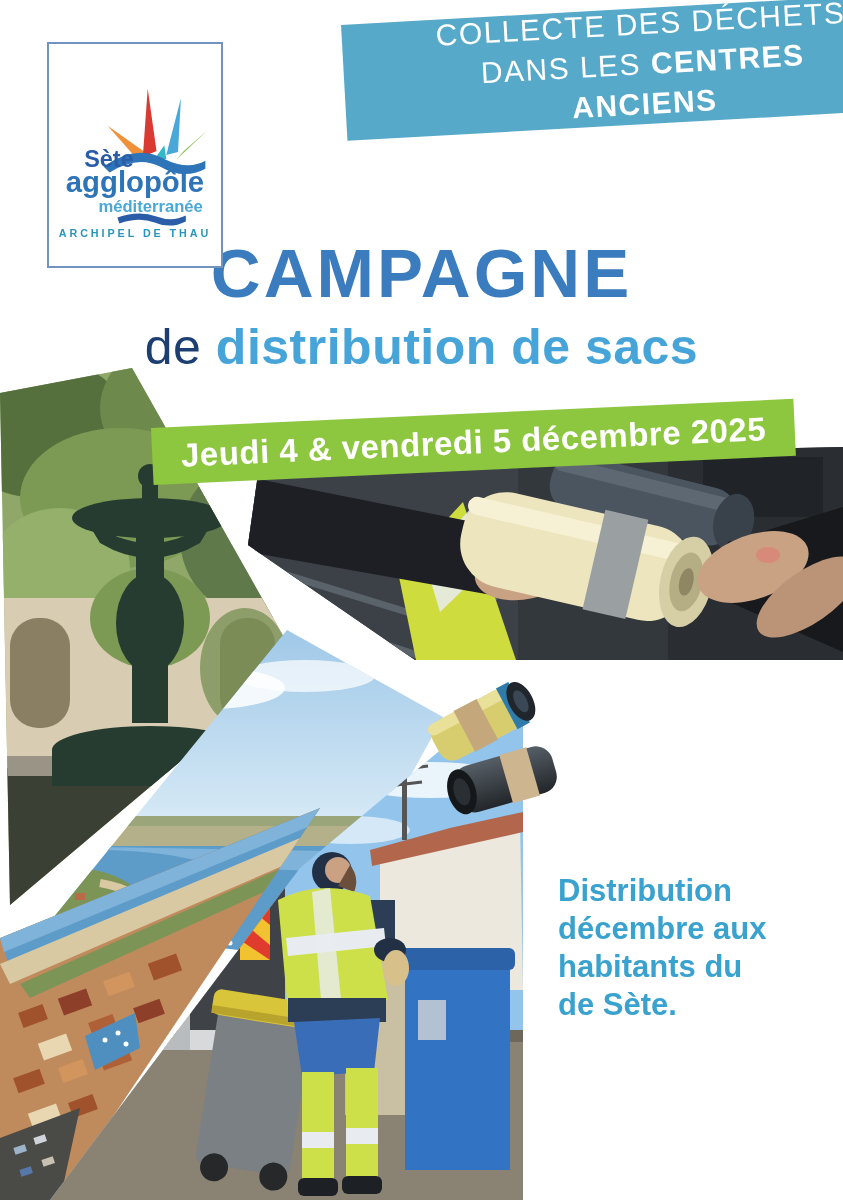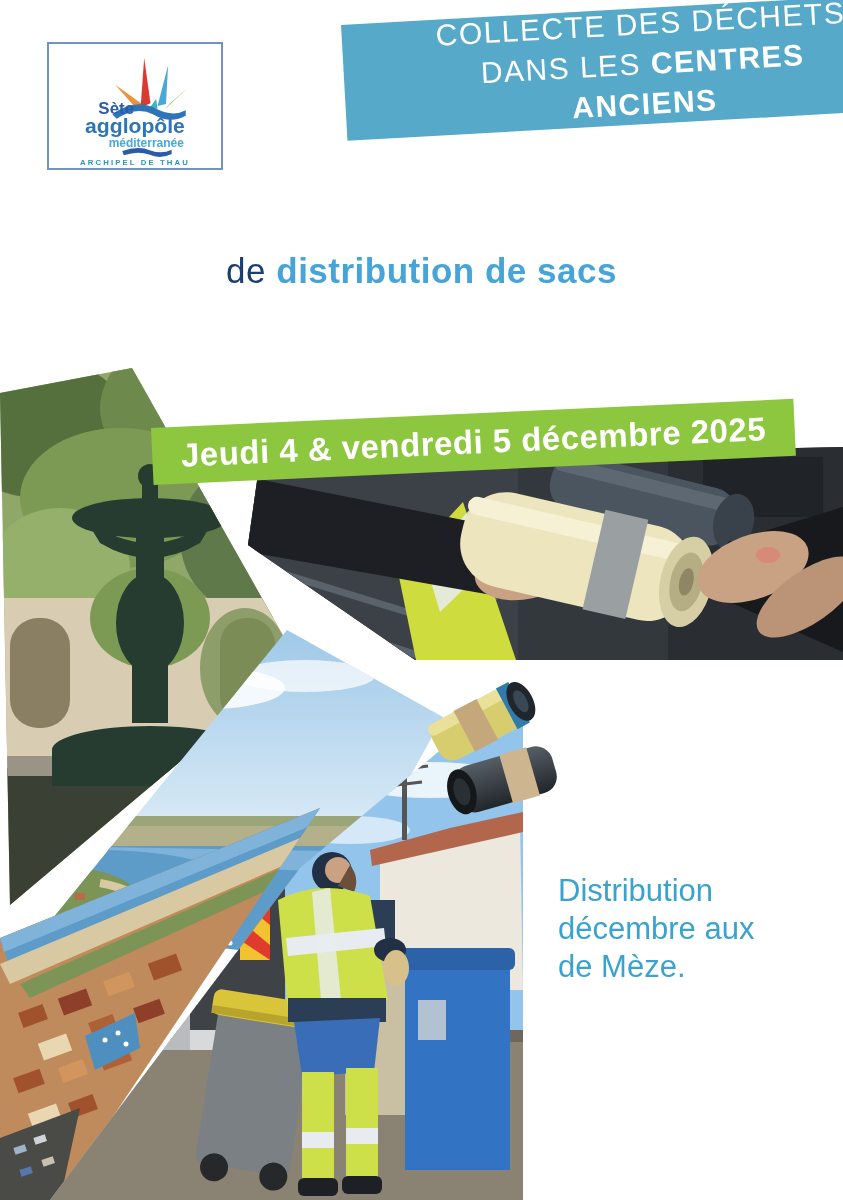--- a/index.html
+++ b/index.html
@@ -5,42 +5,42 @@
   html,body{margin:0;padding:0;background:#888;}
   .poster{
     position:relative;width:843px;height:1200px;margin:0 auto;
     background:#ffffff;overflow:hidden;
     font-family:"Liberation Sans", sans-serif;
   }
   .poster *{box-sizing:border-box;}
 
   
   .logo-box{
-    position:absolute;left:47px;top:42px;width:176px;height:128px;
+    position:absolute;left:47px;top:42px;width:176px;height:226px;
     background:#fff;border:2px solid #7193bd;z-index:6;
   }
   .logo-box svg{display:block;width:100%;height:100%;}
 
   
   .top-banner{
     position:absolute;left:341px;top:25px;width:530px;height:116px;
     background:#57a9c9;transform:rotate(-3.2deg);transform-origin:top left;
     z-index:5;color:#fff;display:flex;flex-direction:column;justify-content:center;
     align-items:center;padding:6px 10px 10px 78px;text-align:center;
   }
   .top-banner .l1{font-size:30px;font-weight:400;letter-spacing:1.5px;line-height:40px;}
   .top-banner .l2{font-size:30px;font-weight:400;letter-spacing:1.5px;line-height:40px;}
   .top-banner .l2 b{font-weight:700;}
 
   
   .title-block{position:absolute;left:0;top:236px;width:100%;text-align:center;z-index:4;}
   .title-block h1{
     margin:0;font-size:69px;font-weight:700;color:#3b7cbe;letter-spacing:3px;line-height:76px;
   }
-  .title-block h2{margin:6px 0 0 0;font-size:35px;line-height:58px;letter-spacing:0.5px;}
+  .title-block h2{margin:6px 0 0 0;font-size:50px;line-height:58px;letter-spacing:0.5px;}
   .title-block h2 .de{color:#1d3e70;font-weight:400;}
   .title-block h2 .rest{color:#46a4d9;font-weight:700;}
 
   
   .date-banner{
     position:absolute;left:151px;top:428px;width:643px;height:57px;
     background:#8dc63f;transform:rotate(-2.6deg);transform-origin:top left;
     z-index:5;color:#fff;font-size:33px;font-weight:700;letter-spacing:0.5px;
     display:flex;align-items:center;justify-content:center;
   }
@@ -56,21 +56,21 @@
     clip-path:polygon(242px 2px,398px 89px,265px 330px,0px 300px);}
   .photo-truck{left:50px;top:700px;width:473px;height:500px;
     clip-path:polygon(0px 500px,250px 168px,400px 42px,473px 5px,473px 500px);}
   .photo-town{left:0;top:808px;width:320px;height:392px;
     clip-path:polygon(0px 130px,320px 0px,57px 392px,0px 392px);}
   .photo-bags{left:424px;top:678px;width:152px;height:152px;overflow:visible;z-index:4;}
 
   
   .note{
     position:absolute;left:558px;top:872px;width:250px;z-index:4;
-    color:#3aa2cf;font-size:31px;font-weight:400;line-height:38px;
+    color:#3aa2cf;font-size:31px;font-weight:700;line-height:38px;
   }
 </style>
 </head>
 <body>
 
 <div class="poster">
 
   <div class="logo-box">
     <svg viewBox="0 0 176 176">
 
@@ -94,20 +94,21 @@
 
   <div class="top-banner">
     <div class="l1">COLLECTE DES DÉCHETS</div>
     <div class="l2">
       <span>DANS LES</span>
       <b>CENTRES ANCIENS</b>
     </div>
   </div>
 
   <div class="title-block">
+    <h1>CAMPAGNE</h1>
     <h2>
       <span class="de">de</span>
       <span class="rest">distribution de sacs</span>
     </h2>
   </div>
 
   <div class="date-banner">Jeudi 4 &amp; vendredi 5 décembre 2025</div>
 
   <div class="photo photo-fountain">
     <svg viewBox="0 0 300 562" preserveAspectRatio="none">
@@ -334,16 +335,17 @@
         <rect x="-4" y="-25" width="28" height="50" fill="#cdb590"></rect>
         <ellipse cx="-50" cy="0" rx="14" ry="23" fill="#15181b"></ellipse>
         <ellipse cx="-50" cy="0" rx="8" ry="14" fill="#2a2f34"></ellipse>
       </g>
     </svg>
   </div>
 
   <div class="note">
     <div>Distribution</div>
     <div>décembre aux</div>
-    <div>de Mèze.</div>
+    <div>habitants du</div>
+    <div>de Sète.</div>
   </div>
 
 </div>
 
 </body></html>

